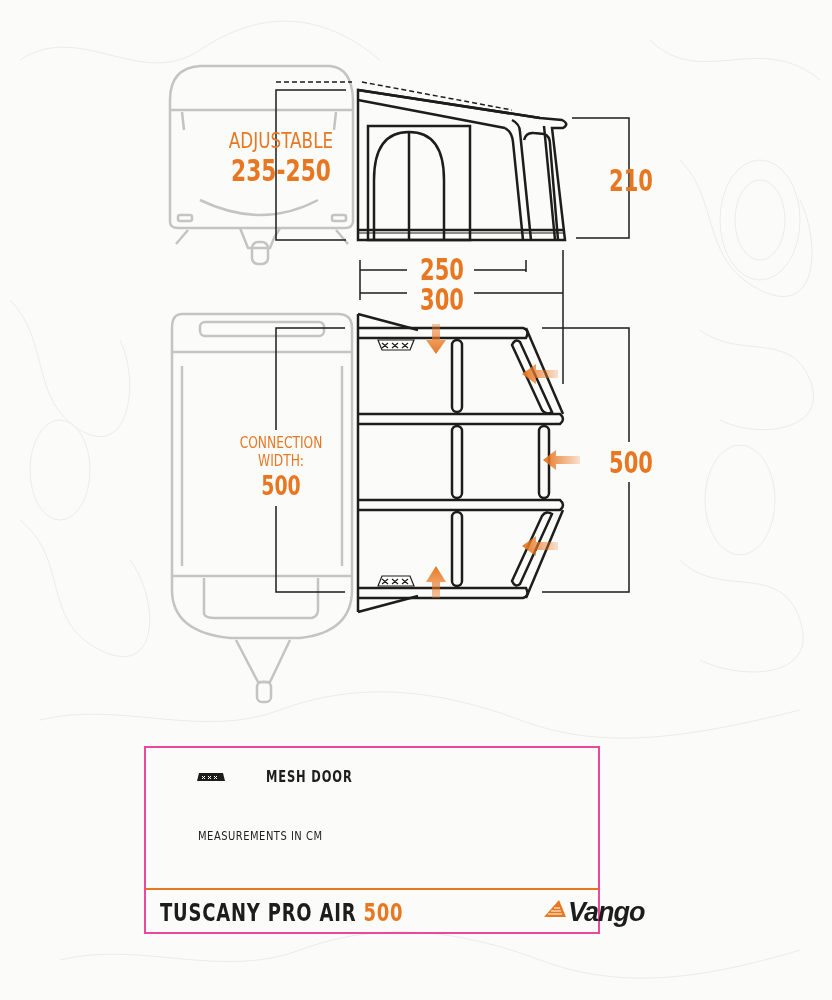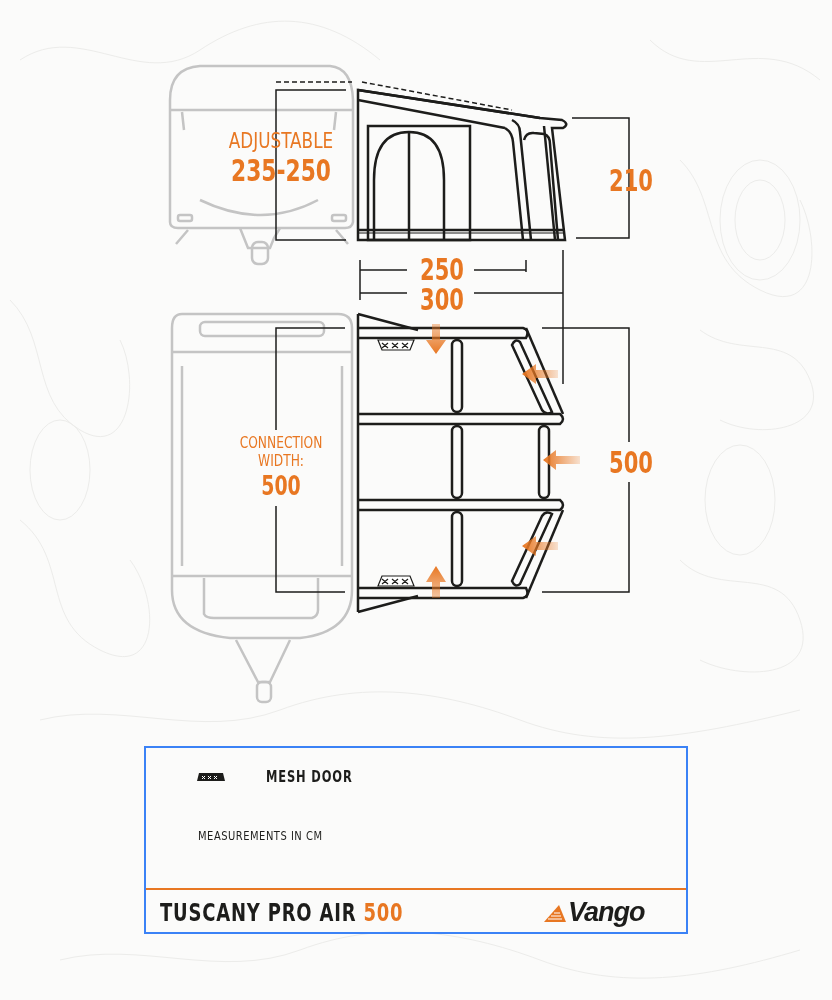--- a/index.html
+++ b/index.html
@@ -18,22 +18,22 @@
   .lbl-adjustable { left: 216px; top: 128px; width: 130px; font-size: 22px; font-weight: 400; transform: scaleX(0.85); transform-origin: center; }
   .lbl-adjval { left: 206px; top: 152px; width: 150px; font-size: 31px; font-weight: 700; transform: scaleX(0.78); }
   .lbl-210 { left: 596px; top: 163px; width: 70px; font-size: 30px; font-weight: 700; transform: scaleX(0.78); }
   .lbl-250 { left: 400px; top: 252px; width: 84px; font-size: 30px; font-weight: 700; transform: scaleX(0.78); }
   .lbl-300 { left: 400px; top: 282px; width: 84px; font-size: 30px; font-weight: 700; transform: scaleX(0.78); }
   .lbl-500r { left: 596px; top: 445px; width: 70px; font-size: 30px; font-weight: 700; transform: scaleX(0.78); }
   .lbl-conn { left: 226px; top: 434px; width: 110px; font-size: 16px; line-height: 18px; font-weight: 400; transform: scaleX(0.85); }
   .lbl-conn500 { left: 236px; top: 470px; width: 90px; font-size: 27px; font-weight: 700; transform: scaleX(0.78); }
 
   .legend {
-    position: absolute; left: 144px; top: 746px; width: 544px; height: 188px;
-    border: 2px solid #3b82f6; box-sizing: border-box;
+    position: absolute; left: 144px; top: 746px; width: 456px; height: 188px;
+    border: 2px solid #ec4899; box-sizing: border-box;
   }
   .legend-divider { position: absolute; left: 0; right: 0; top: 140px; height: 2px; background: #e87722; }
   .legend-row { position: absolute; left: 50px; display: flex; align-items: center; }
   .legend-row .txt {
     font-family: "DejaVu Sans Condensed", "Liberation Sans Narrow", "Liberation Sans", sans-serif;
     color: #1d1d1b; font-weight: 700; font-size: 15px; letter-spacing: 1px;
     transform: scaleX(0.85); transform-origin: left center; margin-left: 40px;
   }
   .row-mesh { top: 20px; }
   .row-entr { top: 48px; }
@@ -41,21 +41,21 @@
     position: absolute; left: 52px; top: 80px; color: #1d1d1b; font-size: 13px; letter-spacing: 0.6px;
     transform: scaleX(0.85); transform-origin: left center;
     font-family: "DejaVu Sans Condensed", "Liberation Sans Narrow", "Liberation Sans", sans-serif;
   }
   .product {
     position: absolute; left: 14px; top: 150px; font-size: 25px; font-weight: 700; color: #1d1d1b;
     letter-spacing: 1px; transform: scaleX(0.8); transform-origin: left center;
     font-family: "DejaVu Sans Condensed", "Liberation Sans Narrow", "Liberation Sans", sans-serif;
   }
   .product .num { color: #e87722; }
-  .brand { position: absolute; left: 396px; top: 149px; display: flex; align-items: center; }
+  .brand { position: absolute; left: 396px; top: 149px; display: flex; }
   .brand-text {
     font-family: "Liberation Sans", sans-serif; font-style: italic; font-weight: 700;
     font-size: 27px; color: #1d1d1b; letter-spacing: -1px; margin-left: -4px;
   }
 </style>
 </head>
 <body>
 
 <svg class="topo" viewBox="0 0 832 1000">
   <g fill="none" stroke="#ececea" stroke-width="1">

